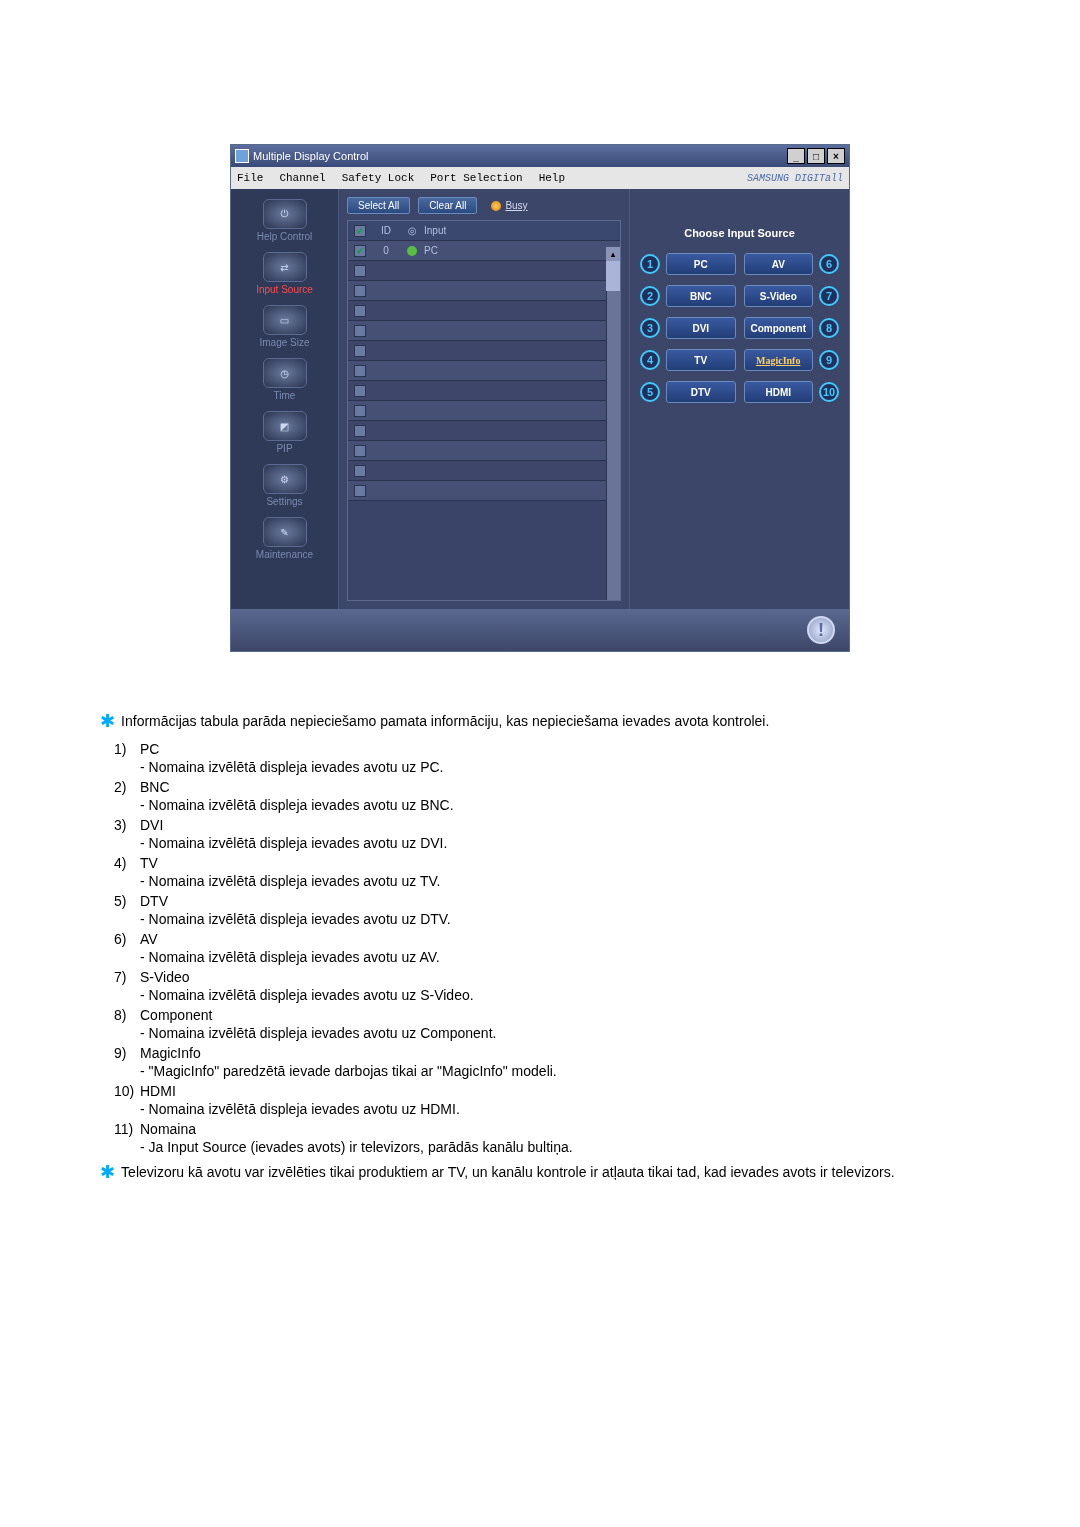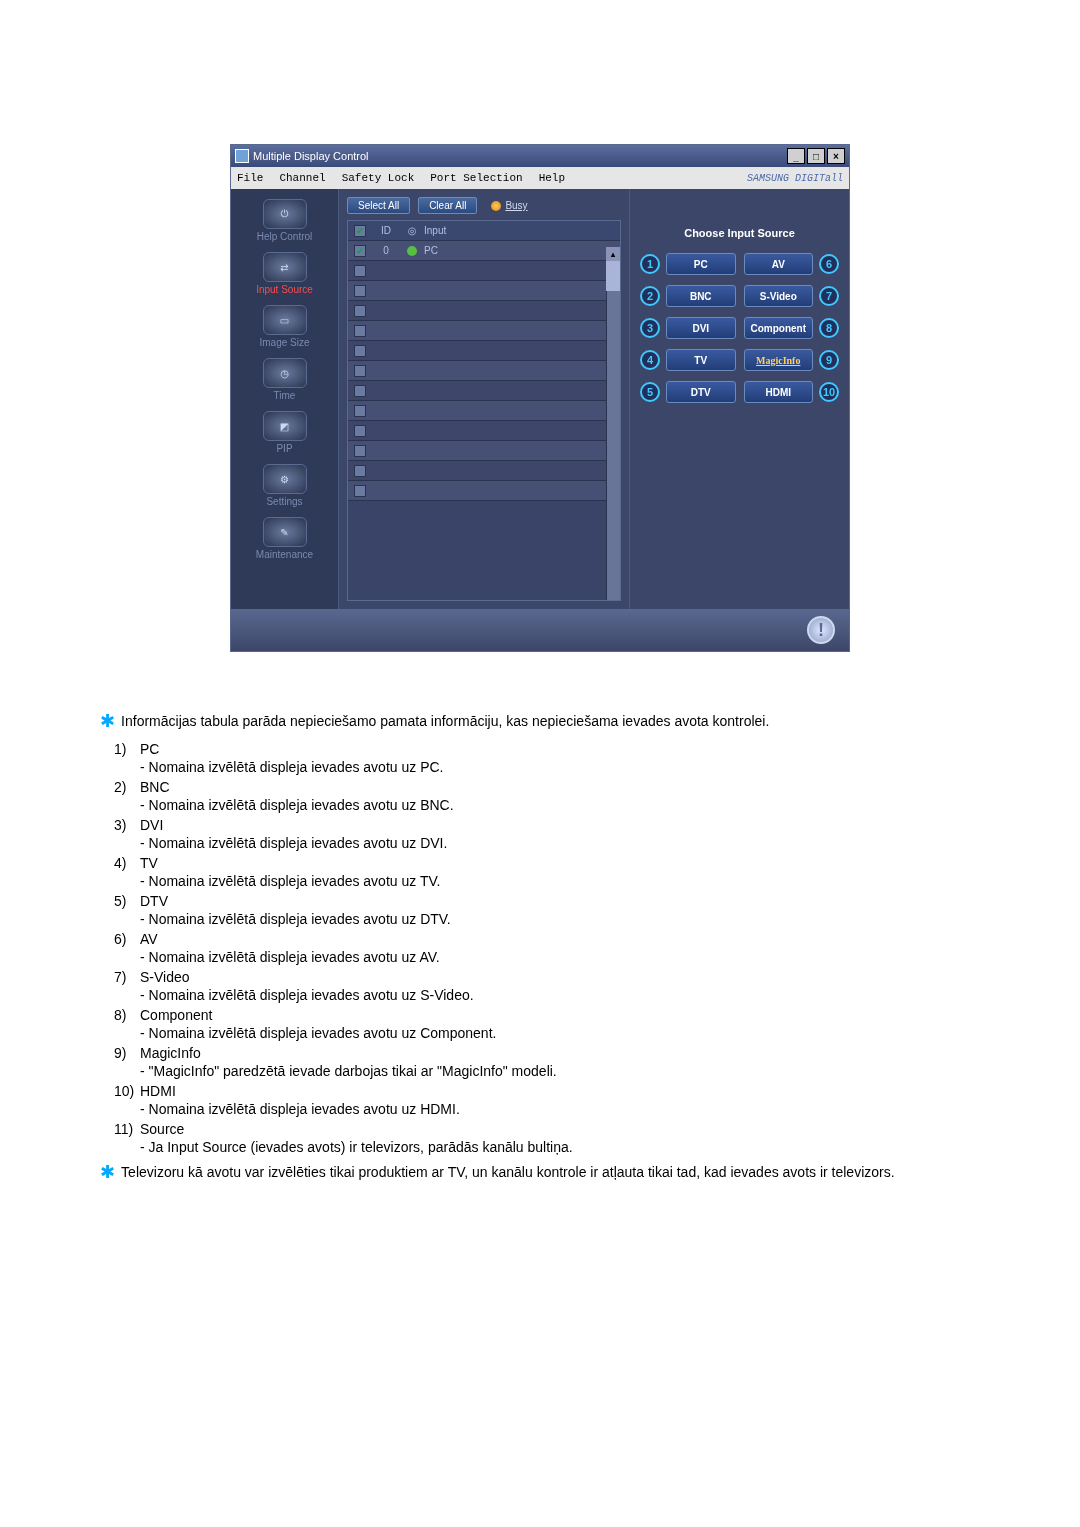--- a/index.html
+++ b/index.html
@@ -504,21 +504,21 @@
       <div class="list-item">
         <div class="list-num">9)</div>
         <div class="list-body"><span>MagicInfo</span><span class="list-desc">- "MagicInfo" paredzētā ievade darbojas tikai ar "MagicInfo" modeli.</span></div>
       </div>
       <div class="list-item">
         <div class="list-num">10)</div>
         <div class="list-body"><span>HDMI</span><span class="list-desc">- Nomaina izvēlētā displeja ievades avotu uz HDMI.</span></div>
       </div>
       <div class="list-item">
         <div class="list-num">11)</div>
-        <div class="list-body"><span>Source</span><span class="list-desc">- Ja Input Source (ievades avots) ir televizors, parādās kanālu bultiņa.</span></div>
+        <div class="list-body"><span>Nomaina</span><span class="list-desc">- Ja Input Source (ievades avots) ir televizors, parādās kanālu bultiņa.</span></div>
       </div>
     </div>
 
   <div class="star-line bold-star">
     <span class="star">✱</span>
     <p>Televizoru kā avotu var izvēlēties tikai produktiem ar TV, un kanālu kontrole ir atļauta tikai tad, kad ievades avots ir televizors.</p>
   </div>
 
 </div>
 

